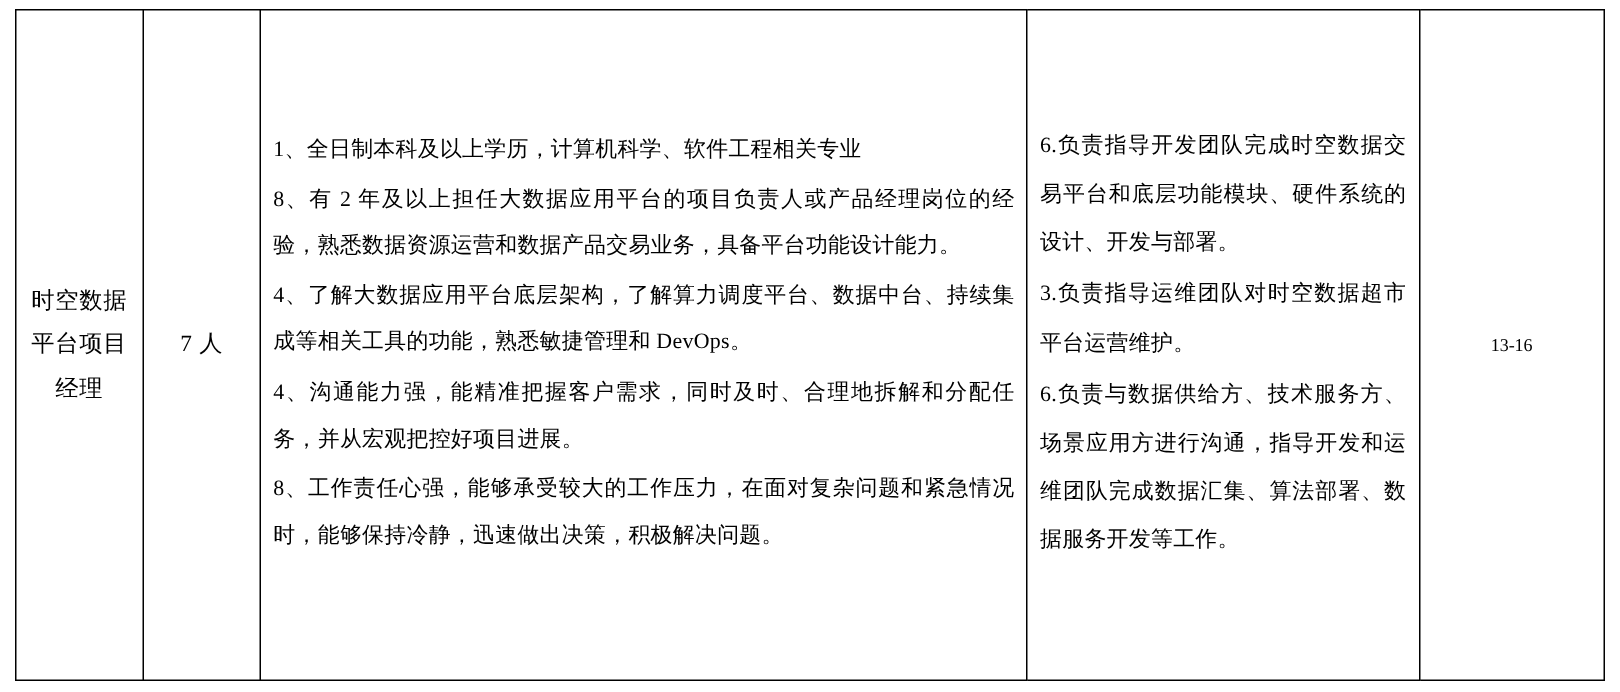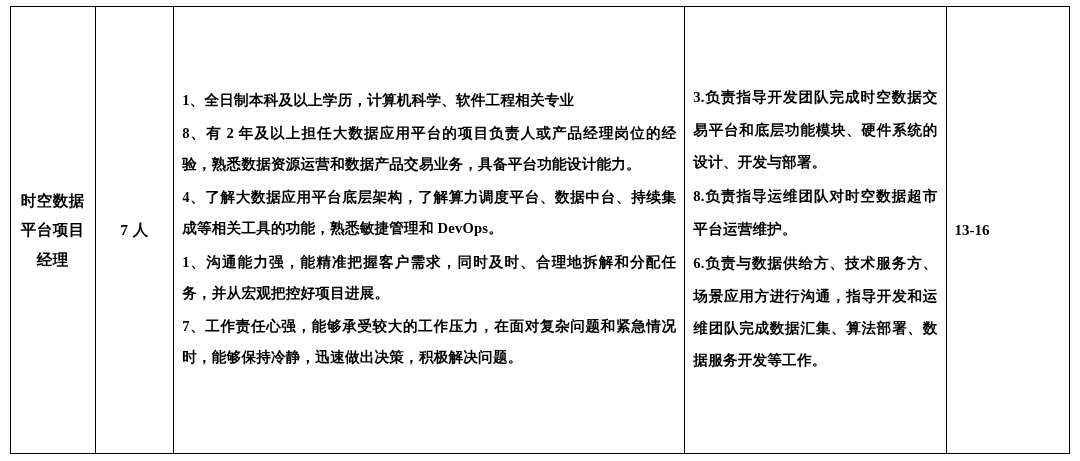--- a/index.html
+++ b/index.html
@@ -25,36 +25,36 @@
     width: 1060px;
     height: 448px;
     border-collapse: collapse;
     table-layout: fixed;
   }
   table.job-table td {
     border: 1px solid #000000;
     vertical-align: middle;
     padding: 20px 8px;
     box-sizing: border-box;
-    font-weight: bold;
   }
   .col-position { width: 83px; }
   .col-count    { width: 77px; }
   .col-req      { width: 501px; }
   .col-duty     { width: 256px; }
   .col-code     { width: 121px; }
 
   .cell-center {
     text-align: center;
     font-size: 15.5px;
     line-height: 1.9;
     letter-spacing: 0.5px;
   }
   .cell-code {
-    font-size: 15px;
+    text-align: center;
+    font-size: 12px;
     font-family: "Liberation Serif", "DejaVu Serif", serif;
   }
   .para-list {
     margin: 0;
     padding: 0;
     list-style: none;
   }
   .para-list li {
     font-size: 14.6px;
     line-height: 2.13;
@@ -82,28 +82,28 @@
   <table class="job-table">
     <tbody>
       <tr>
         <td class="col-position cell-center">时空数据平台项目经理</td>
         <td class="col-count cell-center">7 人</td>
         <td class="col-req vert-pad">
           <ul class="para-list">
             <li>1、全日制本科及以上学历，计算机科学、软件工程相关专业</li>
             <li>8、有 2 年及以上担任大数据应用平台的项目负责人或产品经理岗位的经验，熟悉数据资源运营和数据产品交易业务，具备平台功能设计能力。</li>
             <li>4、了解大数据应用平台底层架构，了解算力调度平台、数据中台、持续集成等相关工具的功能，熟悉敏捷管理和 DevOps。</li>
-            <li>1、沟通能力强，能精准把握客户需求，同时及时、合理地拆解和分配任务，并从宏观把控好项目进展。</li>
-            <li>7、工作责任心强，能够承受较大的工作压力，在面对复杂问题和紧急情况时，能够保持冷静，迅速做出决策，积极解决问题。</li>
+            <li>4、沟通能力强，能精准把握客户需求，同时及时、合理地拆解和分配任务，并从宏观把控好项目进展。</li>
+            <li>8、工作责任心强，能够承受较大的工作压力，在面对复杂问题和紧急情况时，能够保持冷静，迅速做出决策，积极解决问题。</li>
           </ul>
         </td>
         <td class="col-duty vert-pad">
           <ul class="para-list duty-list">
-            <li>3.负责指导开发团队完成时空数据交易平台和底层功能模块、硬件系统的设计、开发与部署。</li>
-            <li>8.负责指导运维团队对时空数据超市平台运营维护。</li>
+            <li>6.负责指导开发团队完成时空数据交易平台和底层功能模块、硬件系统的设计、开发与部署。</li>
+            <li>3.负责指导运维团队对时空数据超市平台运营维护。</li>
             <li>6.负责与数据供给方、技术服务方、场景应用方进行沟通，指导开发和运维团队完成数据汇集、算法部署、数据服务开发等工作。</li>
           </ul>
         </td>
         <td class="col-code cell-code">13-16</td>
       </tr>
     </tbody>
   </table>
 </div>
 
 </body></html>

